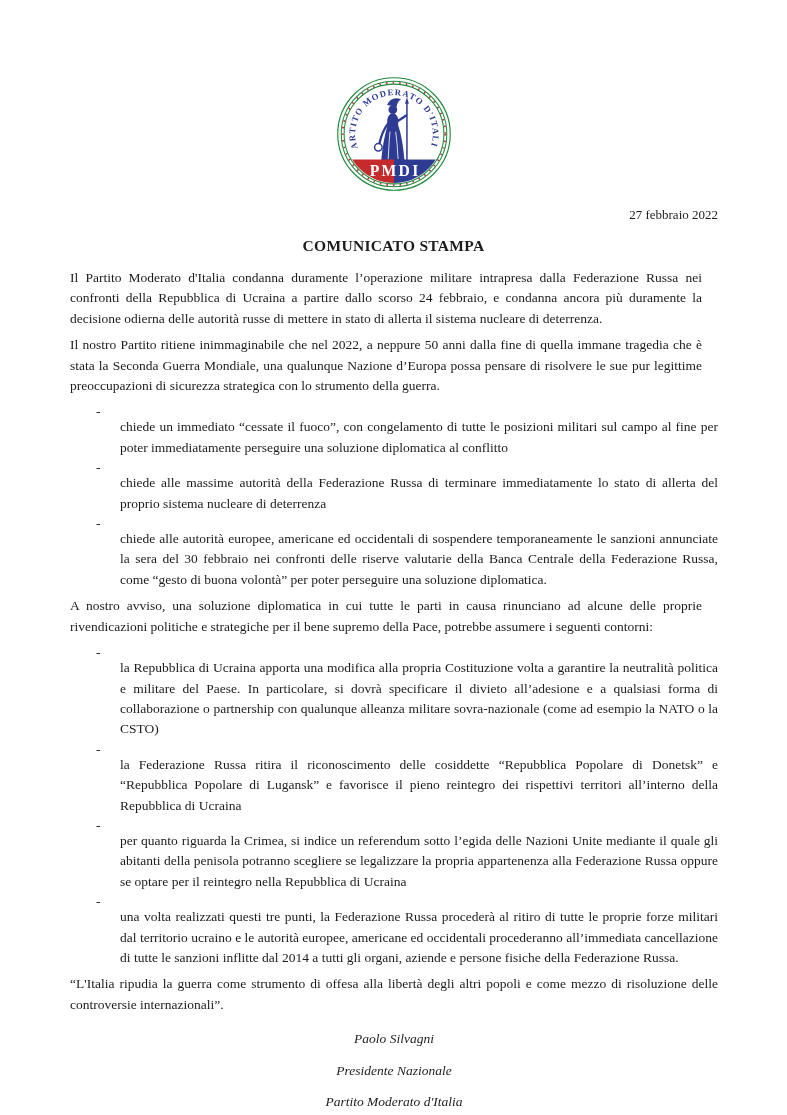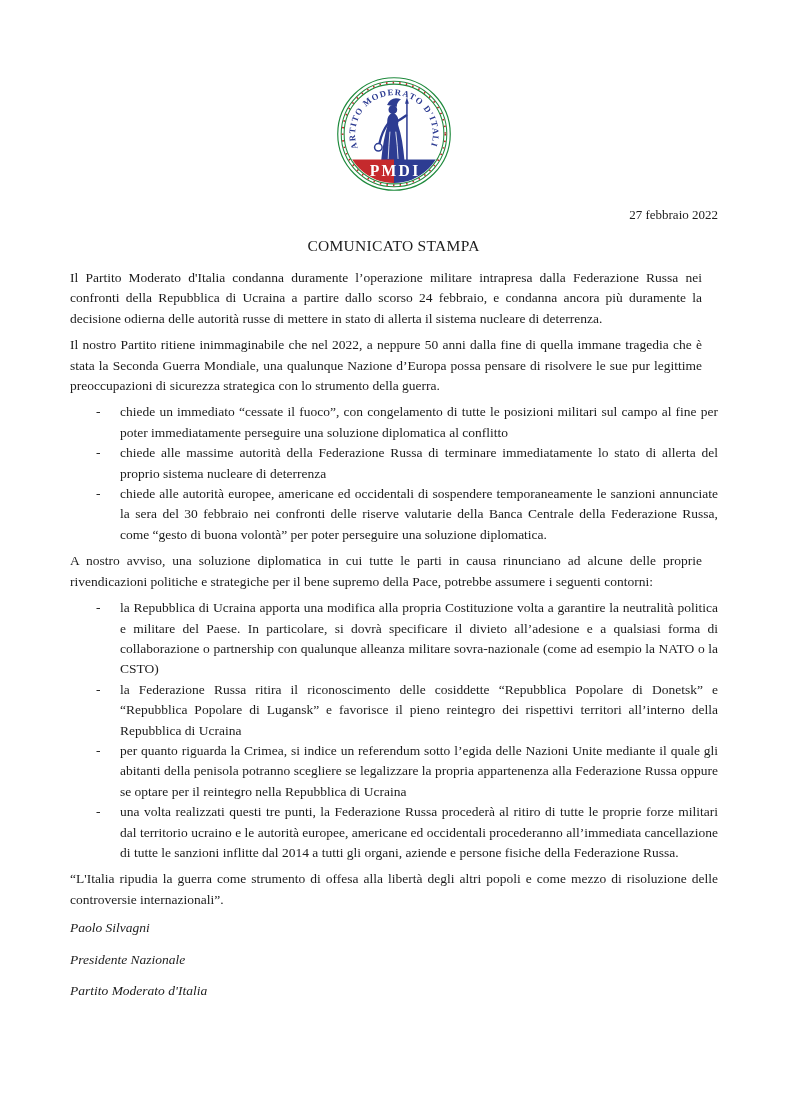--- a/index.html
+++ b/index.html
@@ -19,47 +19,47 @@
   .date-line {
     margin:14px 69px 0 70px;
     text-align:right;
     font-size:13px;
     line-height:18px;
   }
 
   .doc-title {
     margin-top:13px;
     text-align:center;
-    font-weight:normal;
+    font-weight:bold;
     font-size:15.5px;
     letter-spacing:0.3px;
   }
 
   .content {
     margin:13px 69px 0 70px;
     font-size:13.5px;
     line-height:20.4px;
     text-align:justify;
   }
   .content p { margin:0 16px 6px 0; }
 
   .ulist { margin:0 0 6px 0; }
   .li { display:flex; }
   .li-marker {
     flex:0 0 50px;
     box-sizing:border-box;
     padding-left:26px;
   }
-  .li-text { flex:1 1 auto; text-align:justify; }
+  .li-text { flex:1 1 auto; text-align:justify;margin-top:15px; }
 
   .quote { margin:0 0 8px 0 !important; }
 
   .signature {
-    margin:8px 69px 0 70px;
-    text-align:left;
+    margin:14px 69px 0 70px;
+    text-align:center;
     font-style:italic;
     font-size:13.5px;
     font-family:Liberation Serif, serif;
   }
   .sig-line { line-height:20px; margin-bottom:11.5px; }
 
   .arc-text {
     font-family:"Liberation Serif", serif;
     font-weight:bold;
     font-size:15px;

